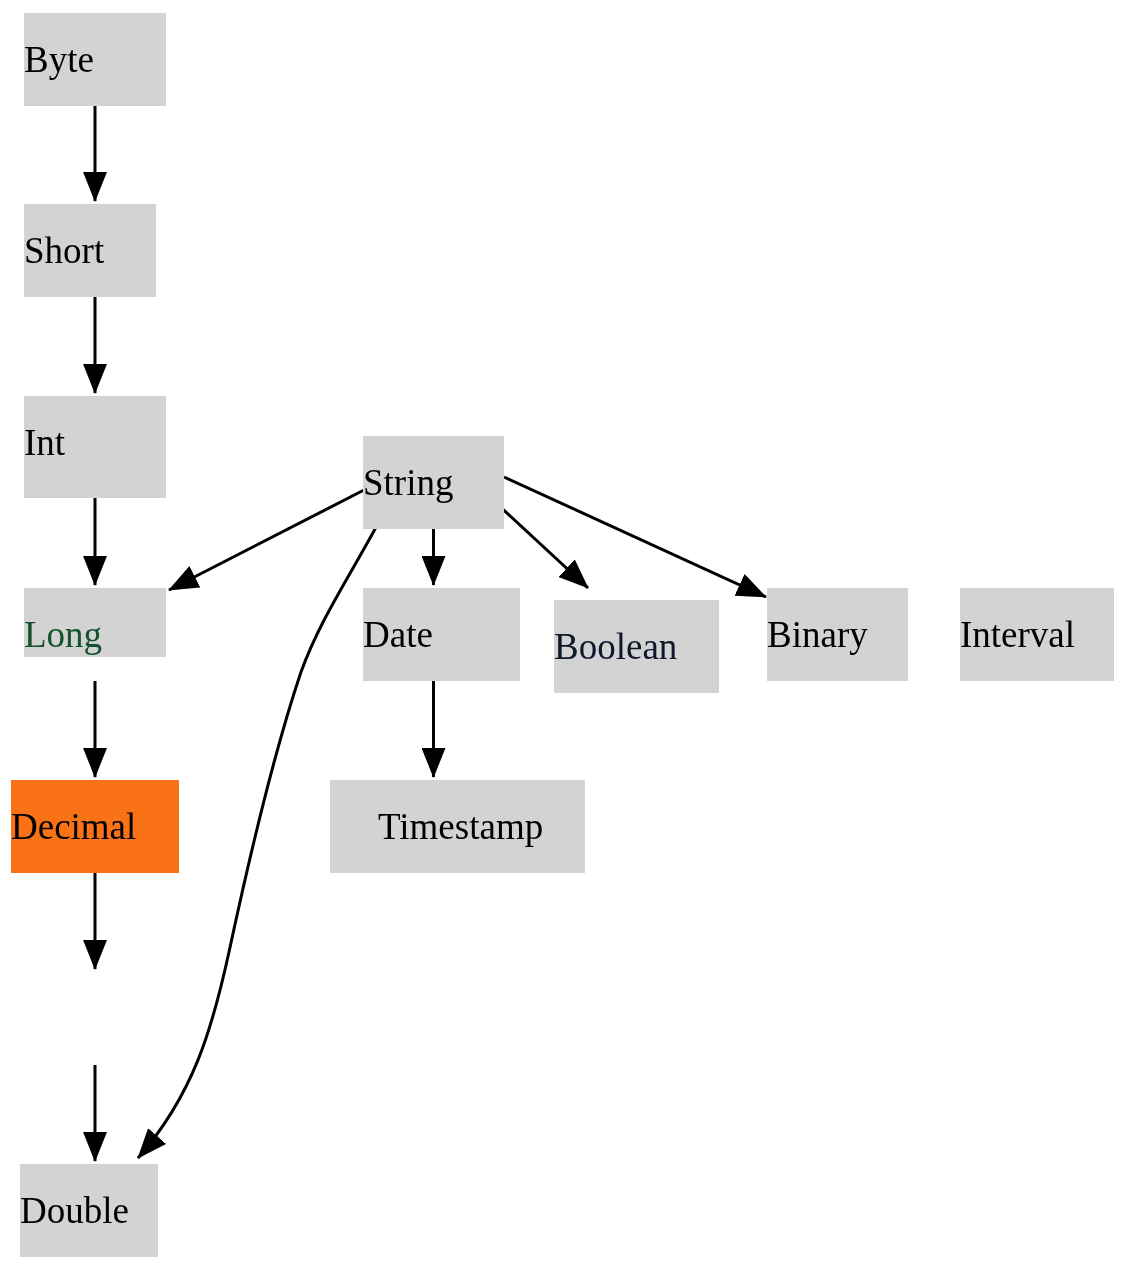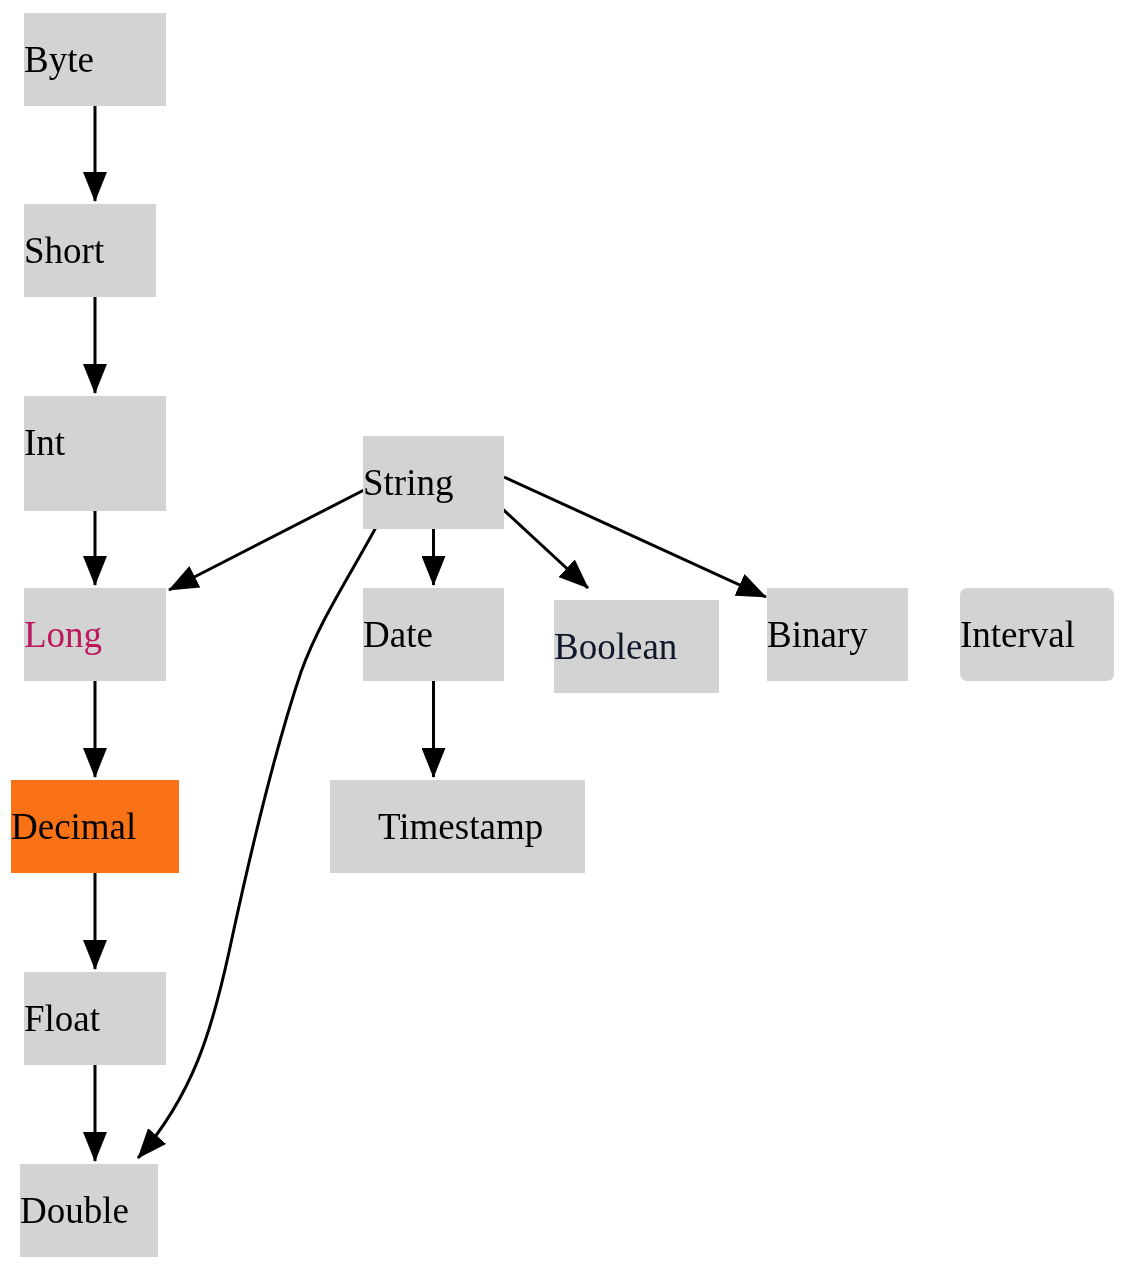--- a/index.html
+++ b/index.html
@@ -48,24 +48,23 @@
       <path d="M 95 1065 L 95 1161" fill="none" stroke="#000000" stroke-width="3" marker-end="url(#arrowhead)"></path>
       <path d="M 364 490 L 169 590" fill="none" stroke="#000000" stroke-width="3" marker-end="url(#arrowhead)"></path>
       <path d="M 433.5 489 L 433.5 585" fill="none" stroke="#000000" stroke-width="3" marker-end="url(#arrowhead)"></path>
       <path d="M 482 490 L 588 588" fill="none" stroke="#000000" stroke-width="3" marker-end="url(#arrowhead)"></path>
       <path d="M 504 477 L 766 597" fill="none" stroke="#000000" stroke-width="3" marker-end="url(#arrowhead)"></path>
       <path d="M 396 490 C 356 568 323 612 301 672 C 272 758 247 868 229 952 C 212 1030 193 1095 138 1158" fill="none" stroke="#000000" stroke-width="3" marker-end="url(#arrowhead)"></path>
       <path d="M 433.5 681 L 433.5 777" fill="none" stroke="#000000" stroke-width="3" marker-end="url(#arrowhead)"></path>
     </svg>
 <div class="node" style="left: 24px; top: 13px; width: 142px; height: 93px; line-height: 93px; background: rgb(211, 211, 211); color: rgb(0, 0, 0);">Byte</div>
     <div class="node" style="left: 24px; top: 204px; width: 132px; height: 93px; line-height: 93px; background: rgb(211, 211, 211); color: rgb(0, 0, 0);">Short</div>
-    <div class="node" style="left: 24px; top: 396px; width: 142px; height: 115px; line-height: 93px; background: rgb(211, 211, 211); color: rgb(0, 0, 0);">Int</div>
+    <div class="node" style="left: 24px; top: 396px; width: 142px; height: 102px; line-height: 93px; background: rgb(211, 211, 211); color: rgb(0, 0, 0);">Int</div>
     <div class="node" style="left: 363px; top: 396px; width: 141px; height: 93px; line-height: 93px; background: rgb(211, 211, 211); color: rgb(0, 0, 0); margin-top: 40px;">String</div>
-    <div class="node" style="left: 24px; top: 588px; width: 142px; height: 93px; line-height: 93px; background: rgb(211, 211, 211); color: #be185d;">Long</div>
-    <div class="node" style="left: 363px; top: 588px; width: 141px; height: 93px; line-height: 93px; background: rgb(211, 211, 211); color: rgb(0, 0, 0);">Date</div>
+    <div class="node" style="left: 24px; top: 588px; width: 142px; height: 69px; line-height: 93px; background: rgb(211, 211, 211); color: #14532d;">Long</div>
+    <div class="node" style="left: 363px; top: 588px; width: 157px; height: 93px; line-height: 93px; background: rgb(211, 211, 211); color: rgb(0, 0, 0);">Date</div>
     <div class="node" style="left: 554px; top: 588px; width: 165px; height: 93px; line-height: 93px; background: rgb(211, 211, 211); color: #0f172a; margin-top: 12px;">Boolean</div>
     <div class="node" style="left: 767px; top: 588px; width: 141px; height: 93px; line-height: 93px; background: rgb(211, 211, 211); color: rgb(0, 0, 0);">Binary</div>
-    <div class="node" style="left: 960px; top: 588px; width: 154px; height: 93px; line-height: 93px; background: rgb(211, 211, 211); color: rgb(0, 0, 0); border-radius: 7px;">Interval</div>
+    <div class="node" style="left: 960px; top: 588px; width: 154px; height: 93px; line-height: 93px; background: rgb(211, 211, 211); color: rgb(0, 0, 0);">Interval</div>
     <div class="node" style="left: 11px; top: 780px; width: 168px; height: 93px; line-height: 93px; background: #f97316; color: rgb(0, 0, 0);">Decimal</div>
     <div class="node" style="left: 330px; top: 780px; width: 207px; height: 93px; line-height: 93px; background: rgb(211, 211, 211); color: rgb(0, 0, 0); padding-left: 48px;">Timestamp</div>
-    <div class="node" style="left: 24px; top: 972px; width: 142px; height: 93px; line-height: 93px; background: rgb(211, 211, 211); color: rgb(0, 0, 0);">Float</div>
     <div class="node" style="left: 20px; top: 1164px; width: 138px; height: 93px; line-height: 93px; background: rgb(211, 211, 211); color: rgb(0, 0, 0);">Double</div>
   </div>
 
 </body></html>

